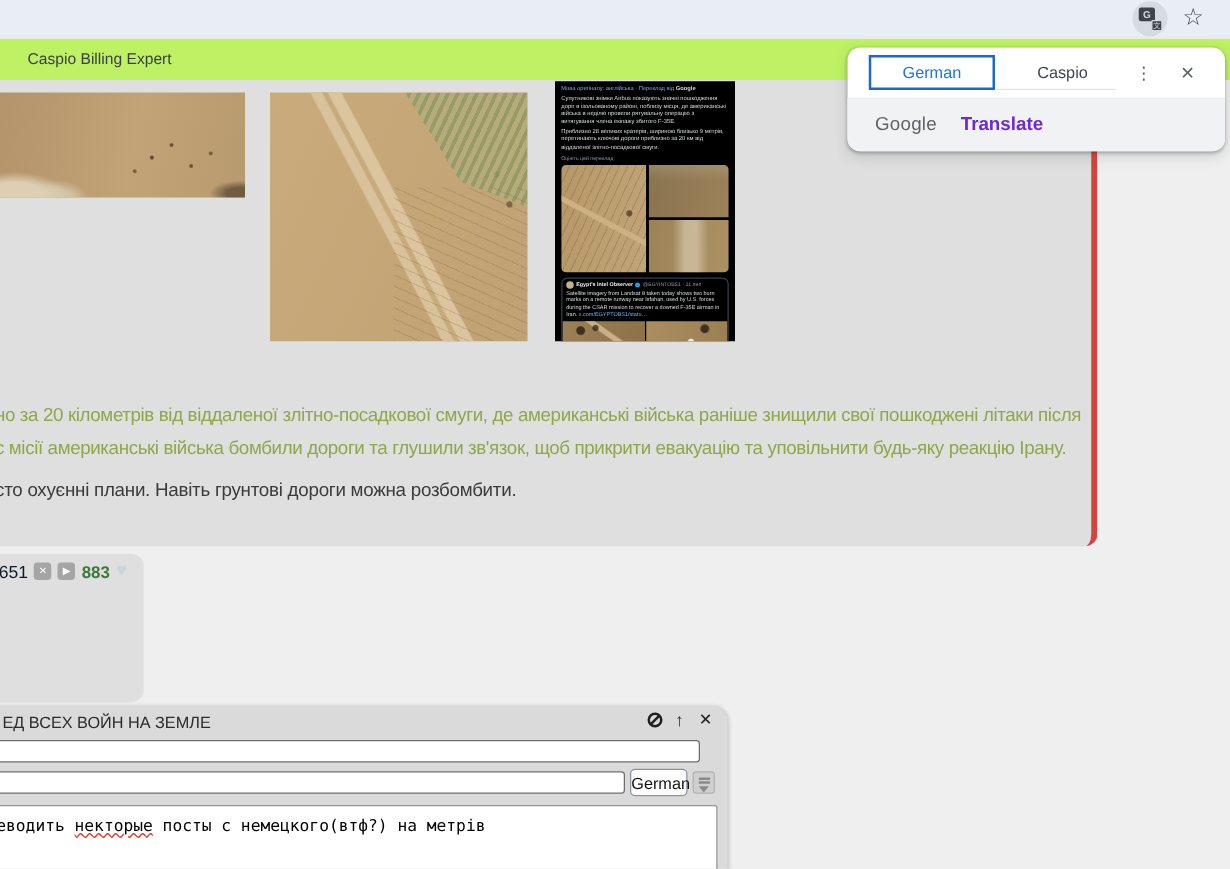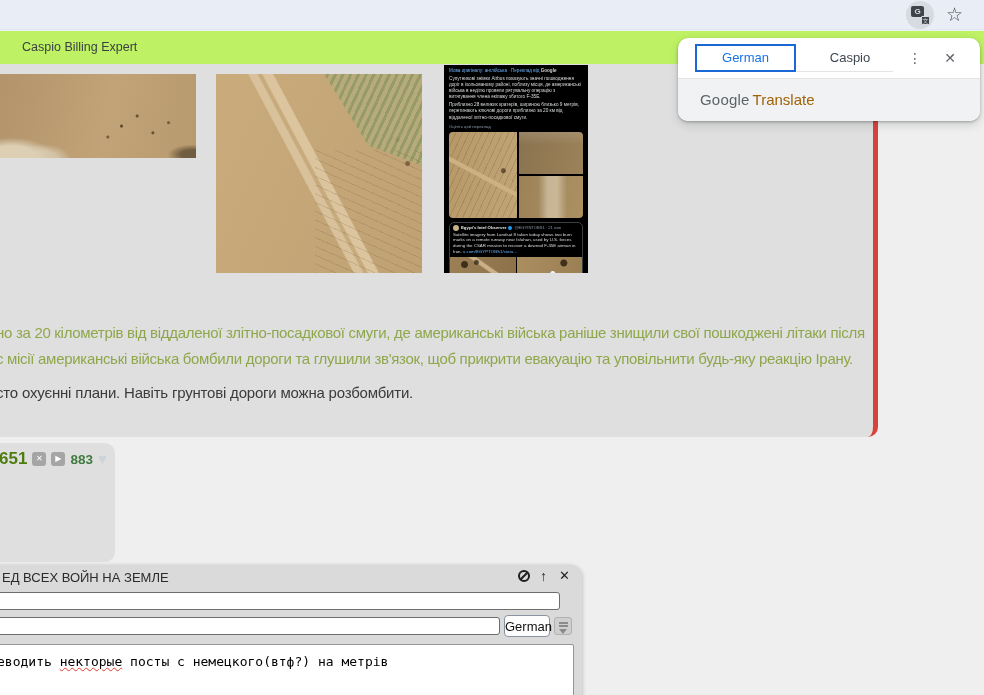--- a/index.html
+++ b/index.html
@@ -94,21 +94,21 @@
         linear-gradient(100deg,#ab8e60,#9a7f53); }
 
   .greentext { position:absolute; left:-4px; top:256px; width:900px; font-size:15px;
                letter-spacing:-0.3px; line-height:26px; color:#8fa74b; white-space:nowrap; }
   .comment   { position:absolute; left:-4px; top:320px; width:900px; font-size:15px;
                letter-spacing:-0.2px; color:#3b3b3b; white-space:nowrap; }
 
   .post-small { position:absolute; left:-18px; top:379px; width:133px; height:119px;
                 background:#dfdfdf; border-radius:10px; }
   .ps-head { position:absolute; left:18px; top:6px; display:flex; align-items:center; gap:5px; }
-  .ps-num { font-size:17px; font-weight:700; color:#4d7c0f; margin-left:-1px; }
+  .ps-num { font-size:14px; font-weight:400; color:#0f172a; margin-left:-1px; }
   .ps-btn { width:14px; height:14px; background:#a5a5a5; border-radius:3px; color:#fff;
             font-size:8px; line-height:14px; text-align:center; cursor:pointer; flex:none; }
   .ps-count { font-size:13.5px; font-weight:bold; color:#3e7a3e; cursor:pointer; }
   .ps-heart { font-size:15px; color:#ccd3da; cursor:pointer; line-height:14px; }
 
   
   .panel { position:absolute; left:-18px; top:501px; width:600px; height:200px;
            background:#dadada; border-radius:12px; box-shadow:0 1px 4px rgba(0,0,0,.25); }
   .panel-title { position:absolute; left:20px; top:5px; font-size:13px; font-weight:normal;
                  color:#2b2b2b; white-space:nowrap; }
@@ -152,21 +152,21 @@
                  color:#3e4652; font-size:13px; line-height:28px; text-align:center; cursor:pointer; }
   .tab-underline { position:absolute; left:119px; top:33px; width:96px; height:1px; background:#e4e4e4; }
   .pp-dots { position:absolute; left:229px; top:7px; width:16px; height:26px; color:#5f6368;
              font-size:14px; line-height:26px; text-align:center; cursor:pointer; letter-spacing:0; }
   .pp-close { position:absolute; left:262px; top:7px; width:20px; height:26px; color:#5f6368;
               font-size:14px; line-height:26px; text-align:center; cursor:pointer; }
   .pp-footer { position:absolute; left:0; top:40px; width:302px; height:43px;
                background:#f0f2f4; border-top:1px solid #e2e5e8; border-radius:0 0 10px 10px; }
   .pp-brand { position:absolute; left:22px; top:0; line-height:42px; font-size:15px; }
   .pp-brand .g { color:#5f6368; font-weight:500; letter-spacing:.2px; }
-  .pp-brand .t { color:#a16207; font-weight:400; margin-left:3px; }
+  .pp-brand .t { color:#6d28d9; font-weight:700; margin-left:19px; }
 </style>
 </head>
 <body>
 
 <div class="toolbar">
   <div class="tl-icon-wrap">
     <span class="tl-glyph">G</span>
     <span class="tl-glyph2">文</span>
   </div>
   <span class="star">☆</span>

